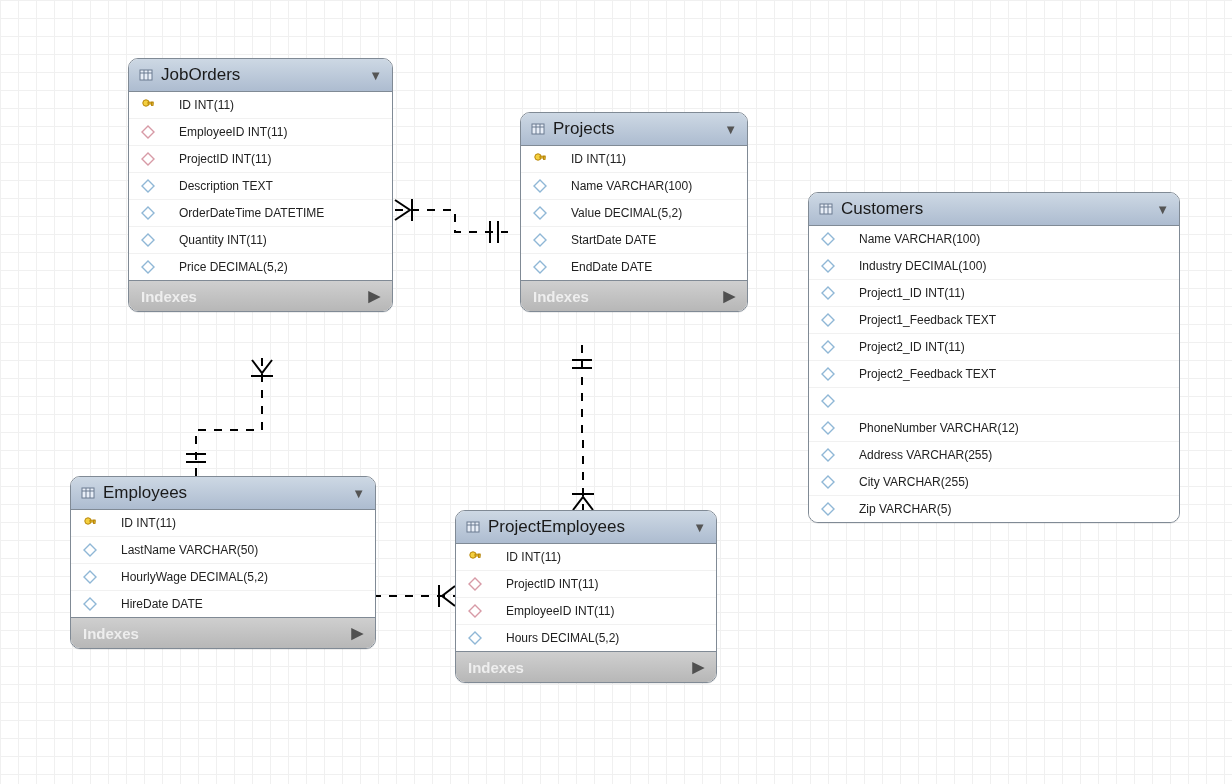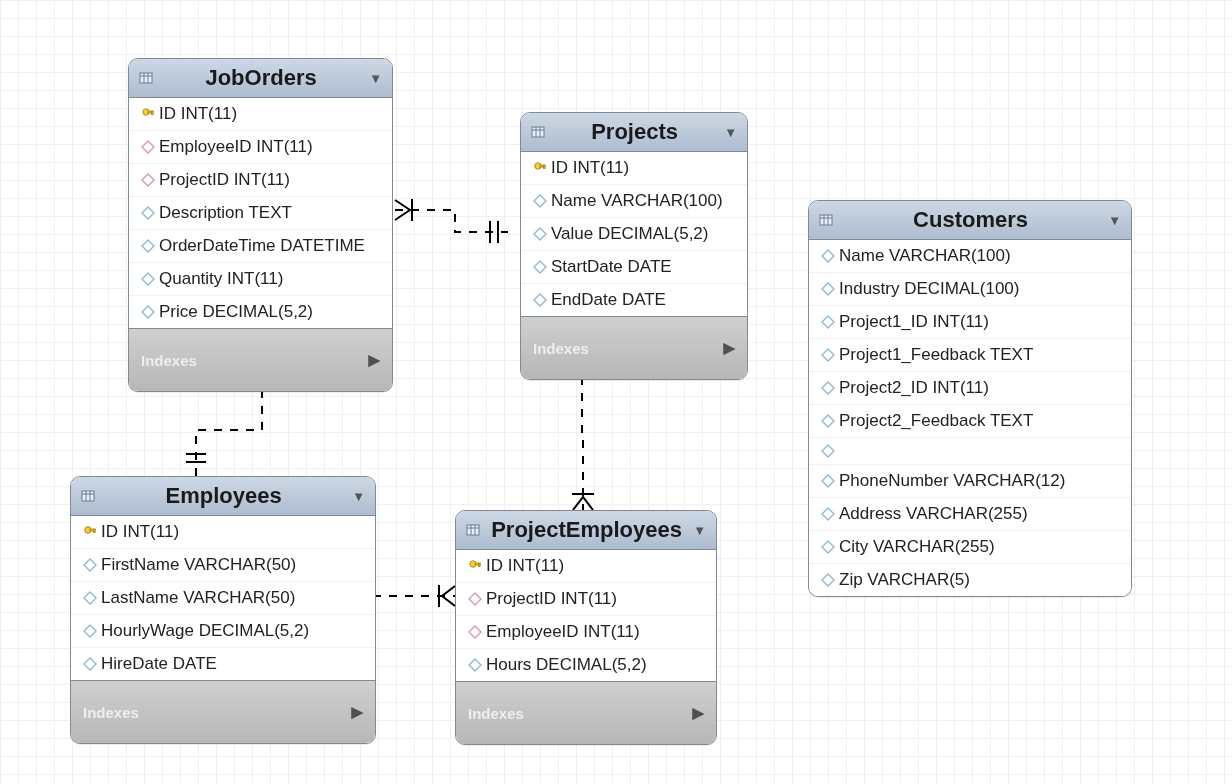--- a/index.html
+++ b/index.html
@@ -36,48 +36,47 @@
   }
   .entity-header {
     display: flex;
     align-items: center;
     gap: 8px;
     padding: 6px 10px;
     background: linear-gradient(#cdd8e4, #adbcd0);
     border-bottom: 1px solid #808a95;
   }
   .entity-title {
-    font-weight: bold;
-    font-size: 22px;
+    font-weight: normal;
+    font-size: 17px;
     color: #1a1a1a;
     flex: 1;
-    text-align: center;
   }
   .entity-header .collapse {
     color: #555;
     font-size: 13px;
   }
   .entity-body {
     background: #fff;
   }
   .column-row {
     display: flex;
     align-items: center;
-    gap: 4px;
+    gap: 24px;
     padding: 6px 12px;
-    font-size: 17px;
+    font-size: 12px;
     color: #222;
     border-bottom: 1px solid #f1f1f1;
   }
   .column-row:last-child { border-bottom: none; }
   .indexes-row {
     display: flex;
     align-items: center;
     justify-content: space-between;
-    padding: 22px 12px;
+    padding: 6px 12px;
     background: linear-gradient(#cfcfcf, #b7b7b7);
     color: #eee;
     font-weight: bold;
     font-size: 15px;
     border-top: 1px solid #808a95;
   }
   .indexes-row .arrow {
     color: #505050;
     font-size: 15px;
   }
@@ -263,21 +262,21 @@
           </span>
           <span>EndDate DATE</span>
         </div>
       </div>
   <div class="indexes-row">
     <span>Indexes</span>
     <span class="arrow">▶</span>
   </div>
 </div>
 
-<div class="entity" style="left:808px; top:200px; width:324px;">
+<div class="entity" style="left:808px; top:192px; width:372px;">
   <div class="entity-header">
     <span class="ico table-ico">
       <svg viewBox="0 0 14 14">
             <rect x="1" y="2" width="12" height="10" fill="#e8eef7" stroke="#6b7a90"></rect>
             <line x1="1" y1="5" x2="13" y2="5" stroke="#6b7a90"></line>
             <line x1="5" y1="2" x2="5" y2="12" stroke="#6b7a90"></line>
             <line x1="9" y1="2" x2="9" y2="12" stroke="#6b7a90"></line>
           </svg>
     </span>
     <span class="entity-title">Customers</span>
@@ -397,28 +396,20 @@
             </svg>
           </span>
           <span>ID INT(11)</span>
         </div>
         <div class="column-row">
           <span class="ico diamond-ico">
             <svg viewBox="0 0 14 14">
               <path d="M7 1 L13 7 L7 13 L1 7 Z" fill="#fff" stroke="#8fb7d6" stroke-width="1.4"></path>
             </svg>
           </span>
-          <span>FirstName VARCHAR(50)</span>
-        </div>
-        <div class="column-row">
-          <span class="ico diamond-ico">
-            <svg viewBox="0 0 14 14">
-              <path d="M7 1 L13 7 L7 13 L1 7 Z" fill="#fff" stroke="#8fb7d6" stroke-width="1.4"></path>
-            </svg>
-          </span>
           <span>LastName VARCHAR(50)</span>
         </div>
         <div class="column-row">
           <span class="ico diamond-ico">
             <svg viewBox="0 0 14 14">
               <path d="M7 1 L13 7 L7 13 L1 7 Z" fill="#fff" stroke="#8fb7d6" stroke-width="1.4"></path>
             </svg>
           </span>
           <span>HourlyWage DECIMAL(5,2)</span>
         </div>

